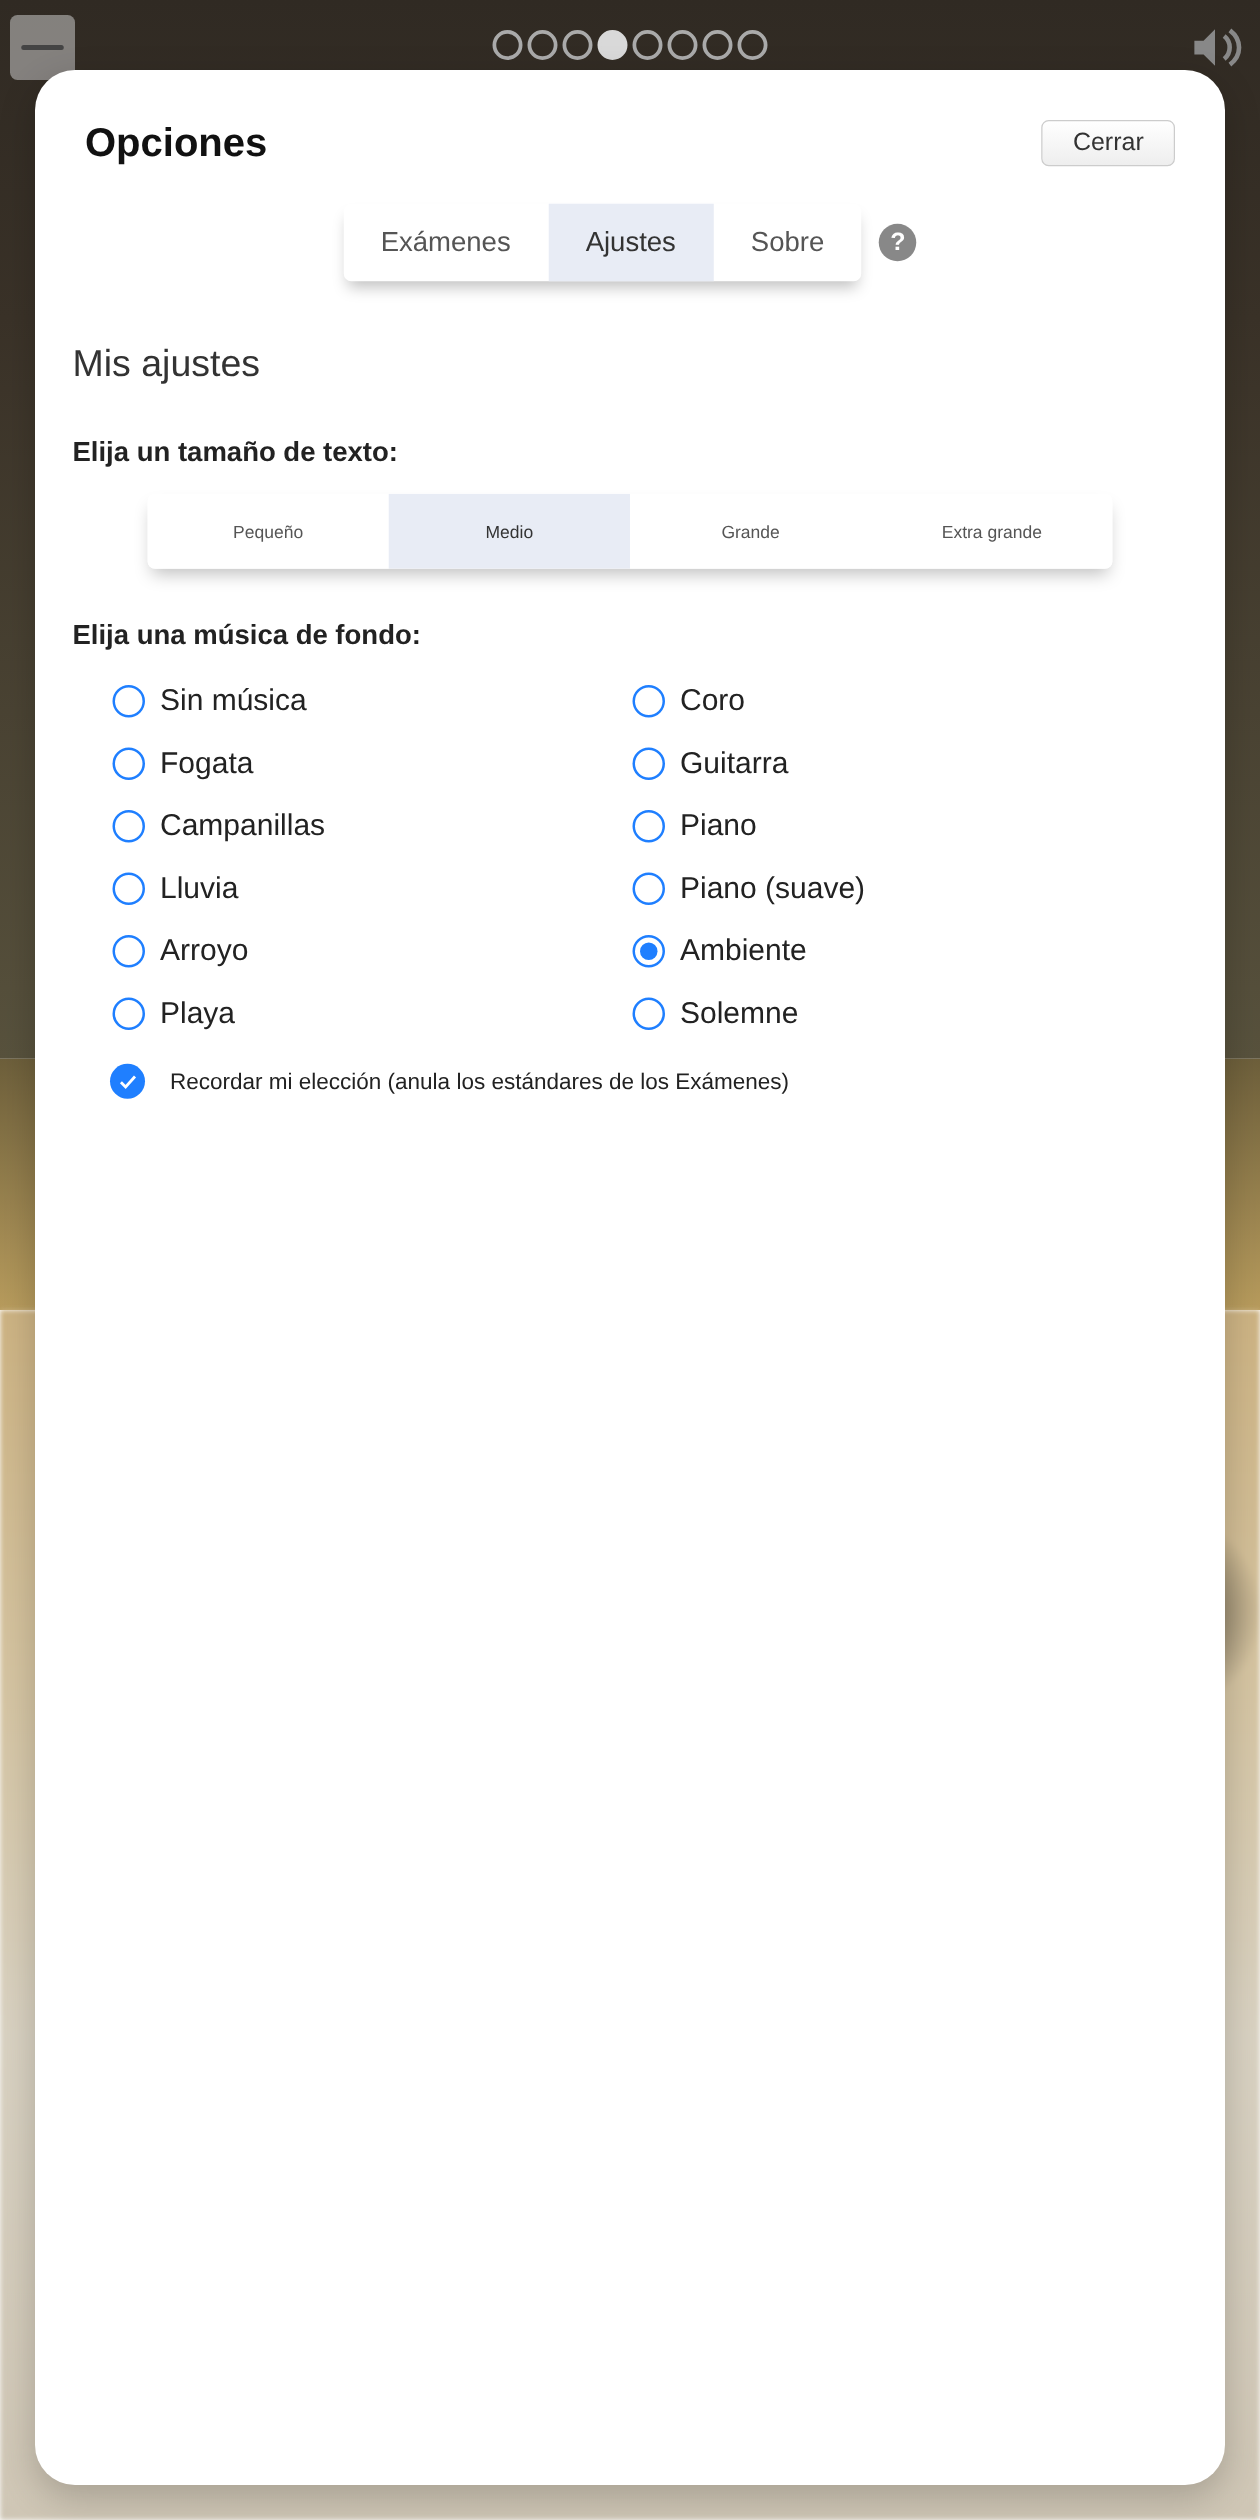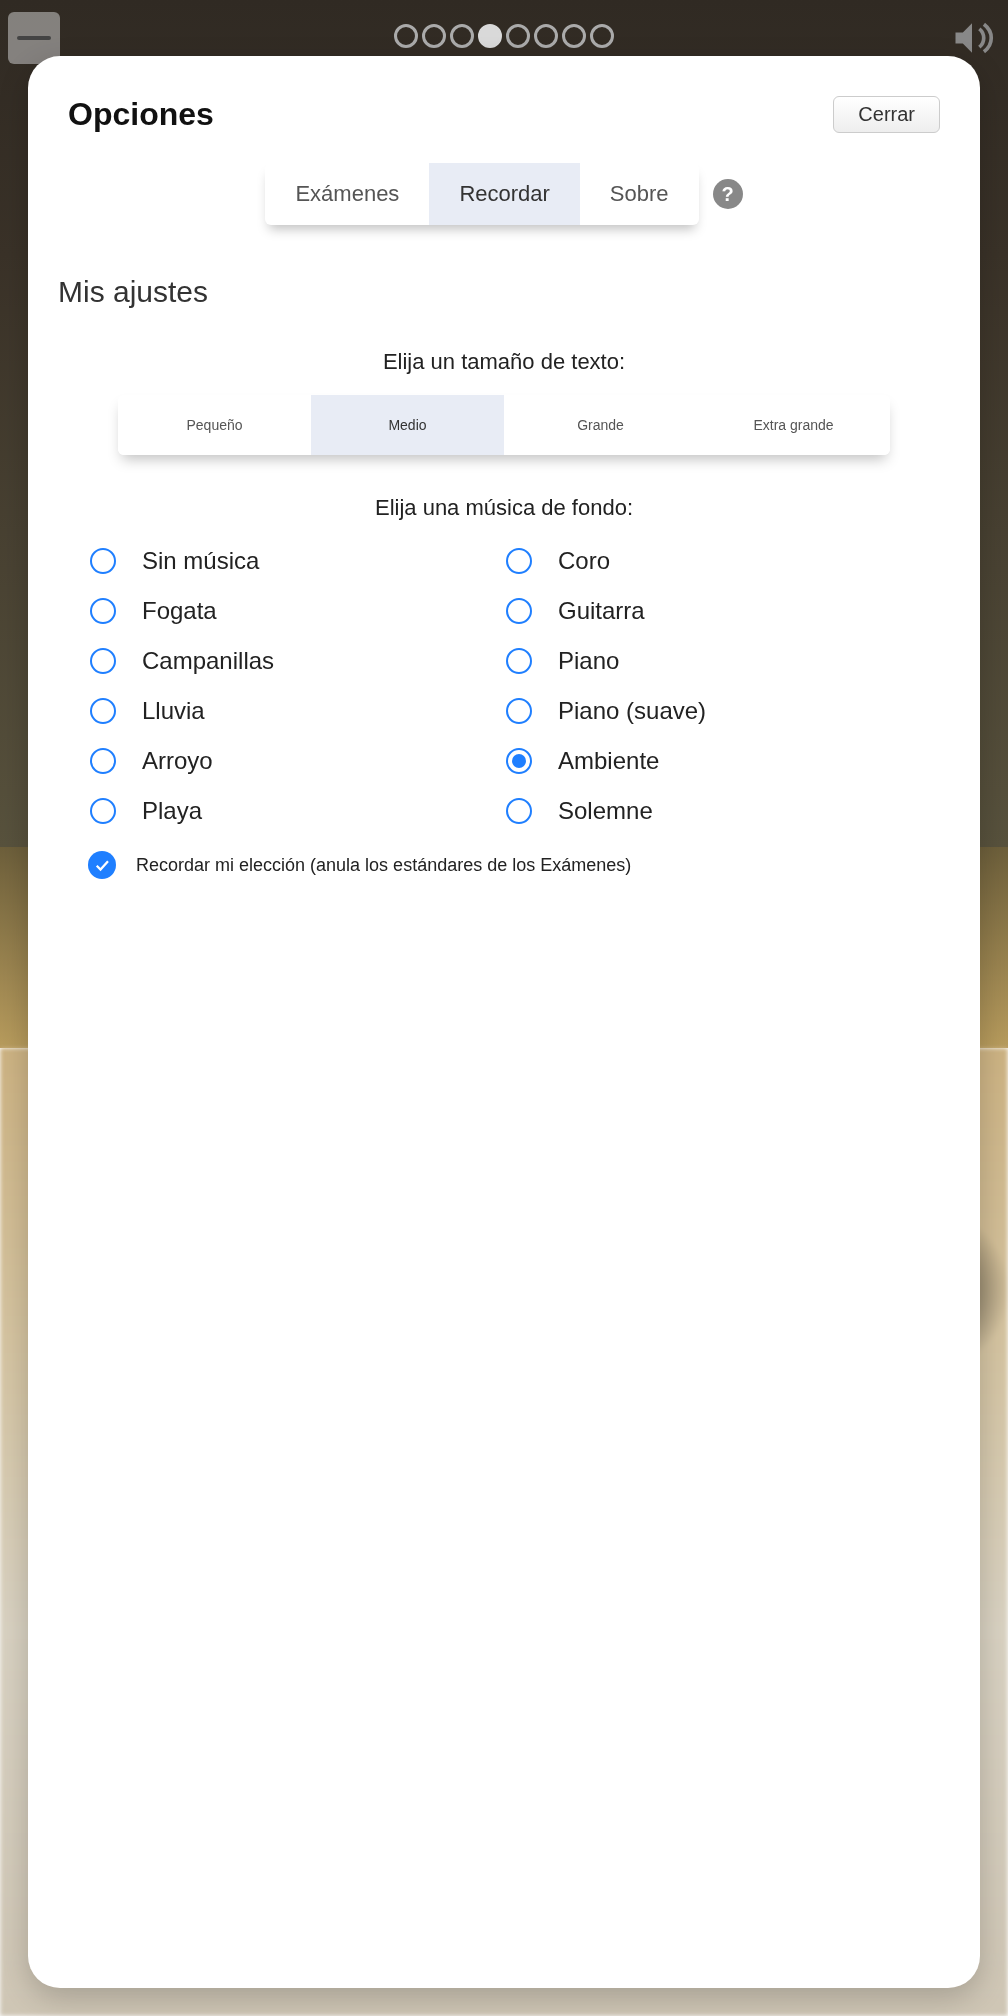--- a/index.html
+++ b/index.html
@@ -53,30 +53,30 @@
     .close-btn { background: linear-gradient(180deg,#fff,#eee); border:1px solid #ccc; border-radius:6px; padding: 6px 24px; font-size:20px; color:#333; }
 
     
     .tabs-wrap { display:flex; justify-content:center; align-items:center; gap: 14px; }
     .tabs { display:flex; background:#fff; border-radius:6px; box-shadow: 0 8px 12px -4px rgba(0,0,0,0.25); }
     .tab { padding: 18px 30px; font-size:22px; color:#555; cursor:pointer; }
     .tab.active { background:#e8ecf5; color:#333; }
     .help-btn { width:30px; height:30px; border-radius:50%; background:#888; color:#fff; display:flex; align-items:center; justify-content:center; font-size:20px; font-weight:700; }
 
     .section-title { text-align:left; font-size:30px; color:#333; margin-top: 50px; }
-    .sub-label { text-align:center; font-size:22px; font-weight:400; color:#222; margin-top: 40px; }
+    .sub-label { text-align:left; font-size:22px; font-weight:700; color:#222; margin-top: 40px; }
 
     
     .seg { display:flex; margin: 20px 60px 0 60px; border-radius:6px; box-shadow: 0 8px 14px -4px rgba(0,0,0,0.25); overflow:hidden; }
     .seg .opt { flex:1; text-align:center; padding:22px 0; font-size:14px; color:#555; background:#fff; cursor:pointer; }
     .seg .opt.active { background:#e8ecf5; color:#333; }
 
     
     .radio-grid { display:grid; grid-template-columns: 1fr 1fr; column-gap: 0; row-gap: 14px; margin: 22px 30px 0 30px; }
-    .radio-item { display:flex; align-items:center; gap: 26px; font-size:24px; color:#222; cursor:pointer; padding: 4px 2px; }
+    .radio-item { display:flex; align-items:center; gap: 12px; font-size:24px; color:#222; cursor:pointer; padding: 4px 2px; }
     .radio-circle { width:26px; height:26px; border:2.5px solid #1f7fff; border-radius:50%; display:flex; align-items:center; justify-content:center; flex-shrink:0; }
     .radio-circle.selected::after { content:""; width:14px; height:14px; border-radius:50%; background:#1f7fff; display:block; }
 
     
     .check-row { display:flex; align-items:center; gap:20px; margin: 22px 30px 0 30px; }
     .check-circle { width:28px; height:28px; border-radius:50%; background:#1f7fff; display:flex; align-items:center; justify-content:center; }
     .check-circle svg { width:18px; height:18px; stroke:#fff; stroke-width:3; fill:none; }
     .check-label { font-size:18px; color:#222; }
   </style>
 </head>
@@ -118,21 +118,21 @@
 
 <div class="panel">
   <div class="panel-header">
     <div class="panel-title">Opciones</div>
     <button class="close-btn">Cerrar</button>
   </div>
 
   <div class="tabs-wrap">
     <div class="tabs" id="tabs">
         <div class="tab">Exámenes</div>
-        <div class="tab active">Recordar</div>
+        <div class="tab active">Ajustes</div>
         <div class="tab">Sobre</div>
       </div>
     <div class="help-btn">
       <span>?</span>
     </div>
   </div>
 
   <div class="section-title">Mis ajustes</div>
 
   <div class="sub-label">Elija un tamaño de texto:</div>

